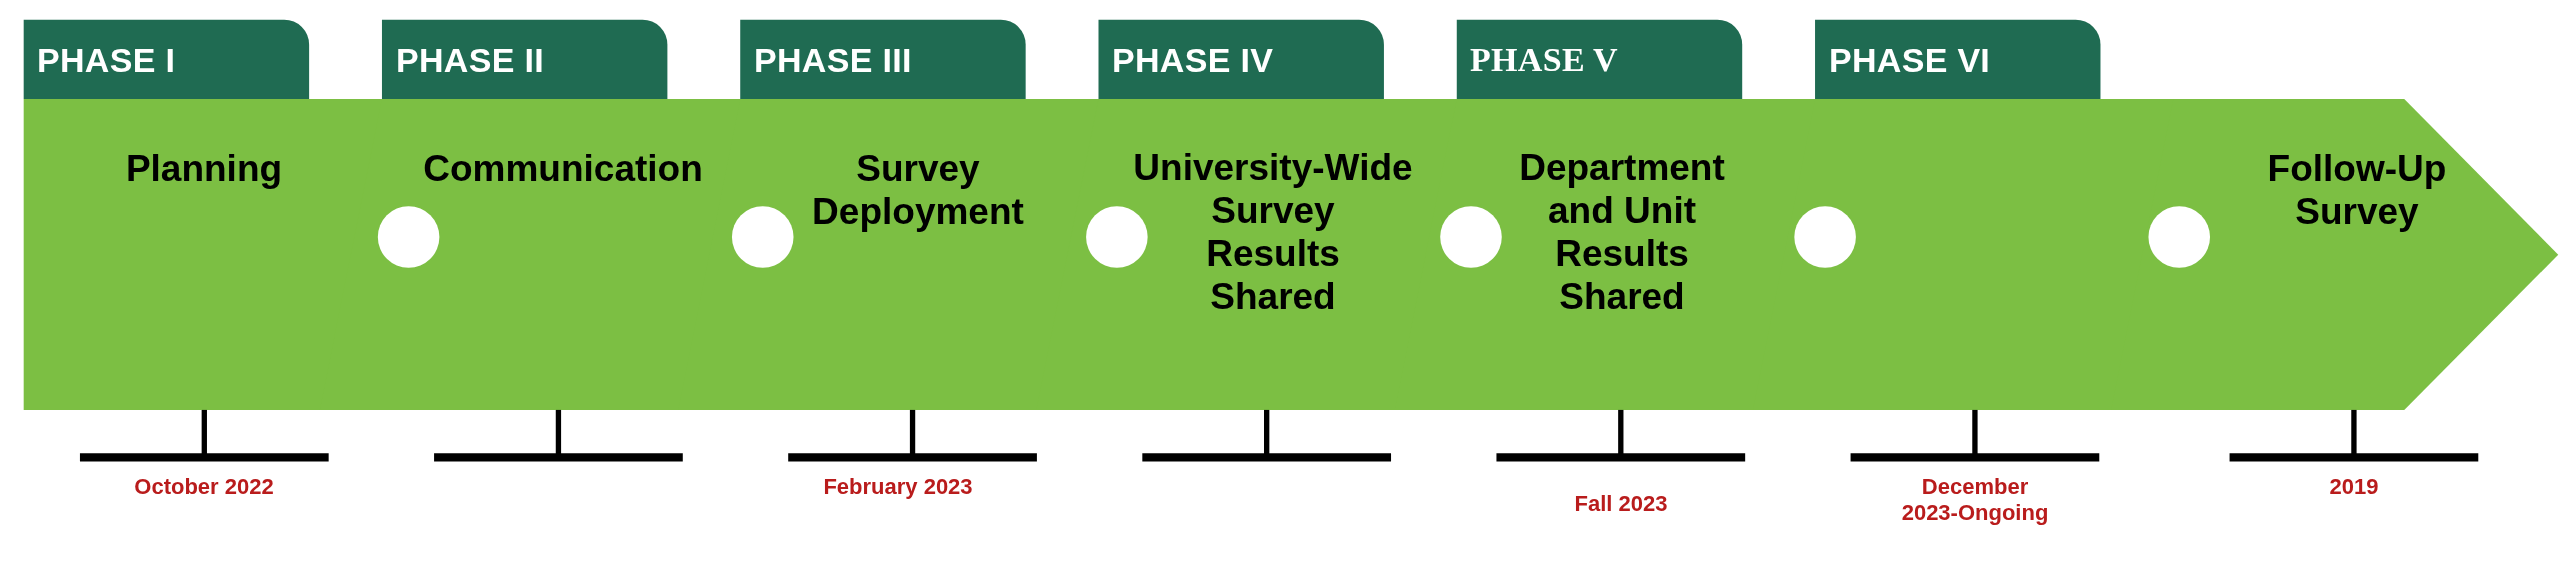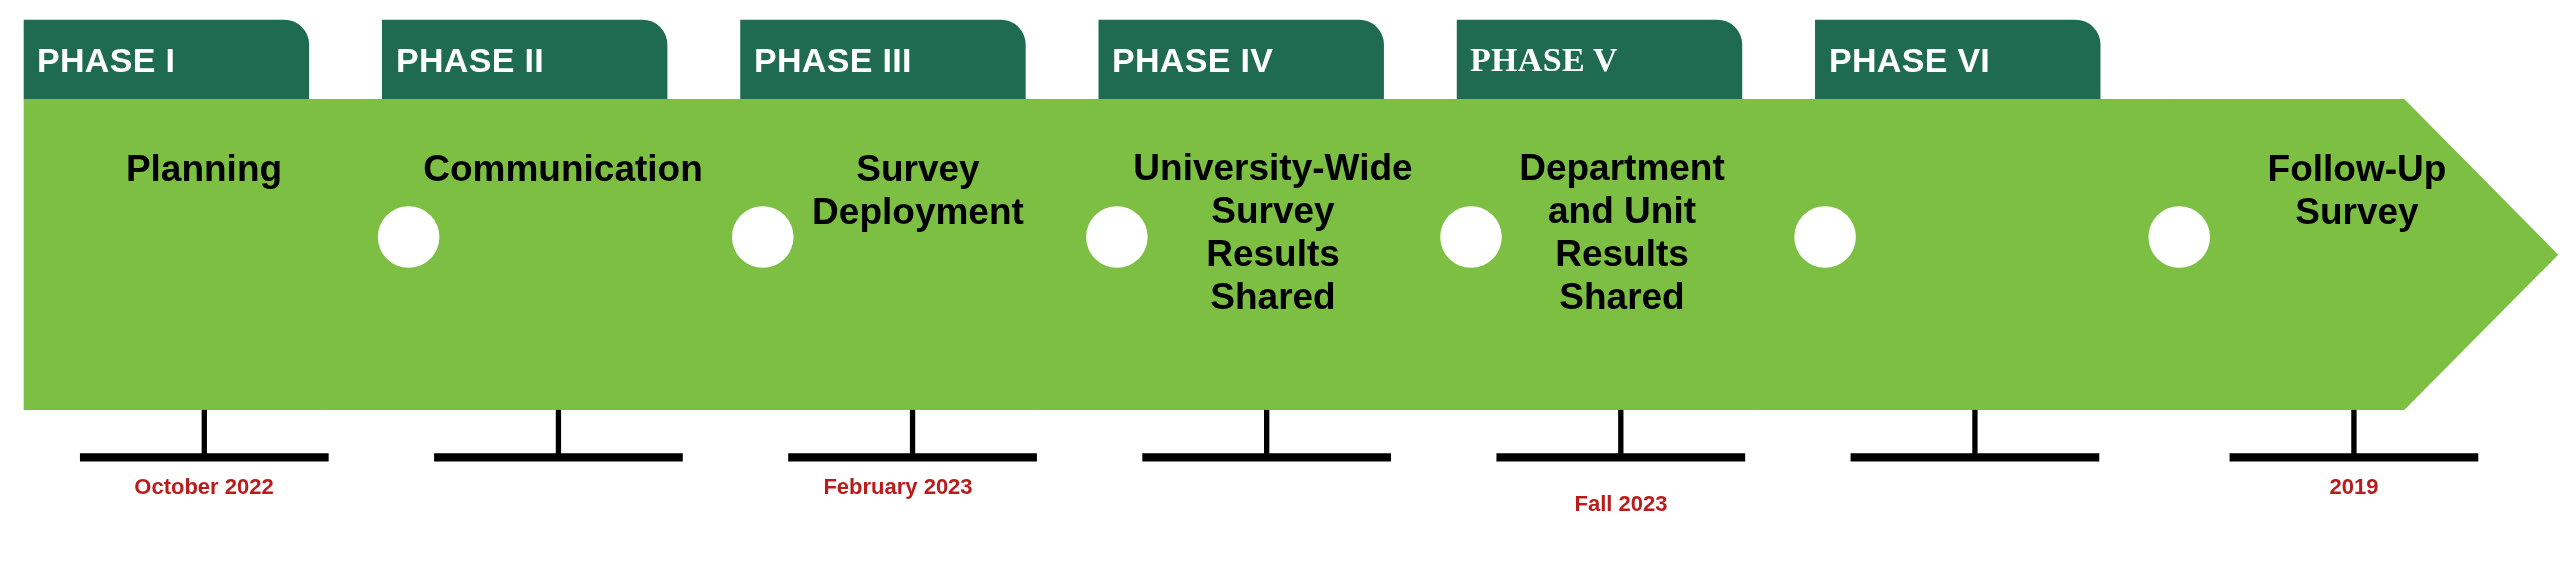--- a/index.html
+++ b/index.html
@@ -143,16 +143,18 @@
   <div class="phase-title" style="left:1480px;top:147px; width:284px;">Department
 and Unit
 Results
 Shared</div>
   <div class="phase-title" style="left:2215px;top:148px; width:284px;">Follow-Up
 Survey</div>
 
   <div class="date-label" style="left:56px;  top:474px; width:296px;">October 2022</div>
   <div class="date-label" style="left:750px;top:474px; width:296px;">February 2023</div>
   <div class="date-label" style="left:1473px;top:474px; width:296px;margin-top:17px;">Fall 2023</div>
+  <div class="date-label" style="left:1827px;top:474px; width:296px;">December
+2023-Ongoing</div>
   <div class="date-label" style="left:2206px;top:474px; width:296px;">2019</div>
 
 </div>
 
 
 </body></html>

